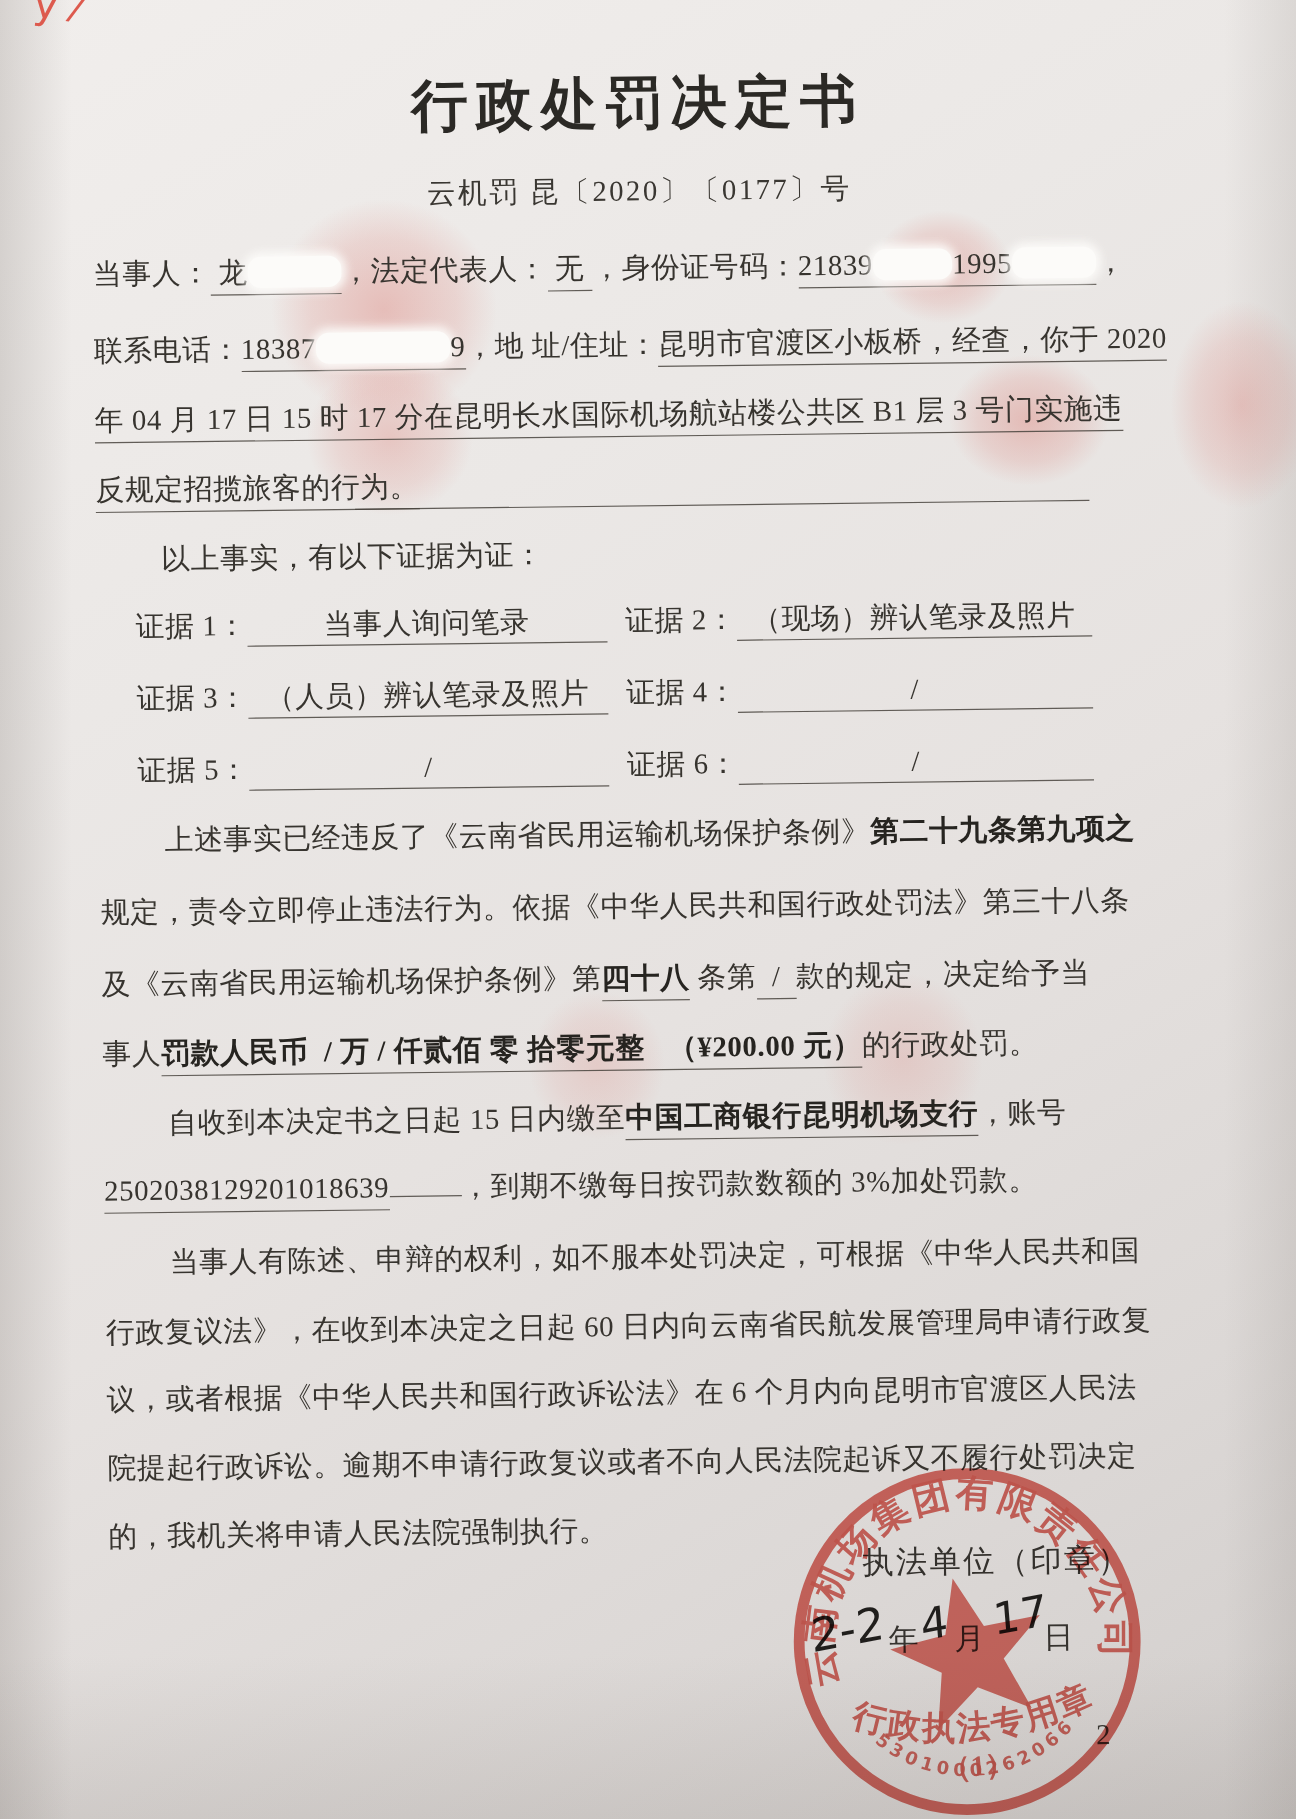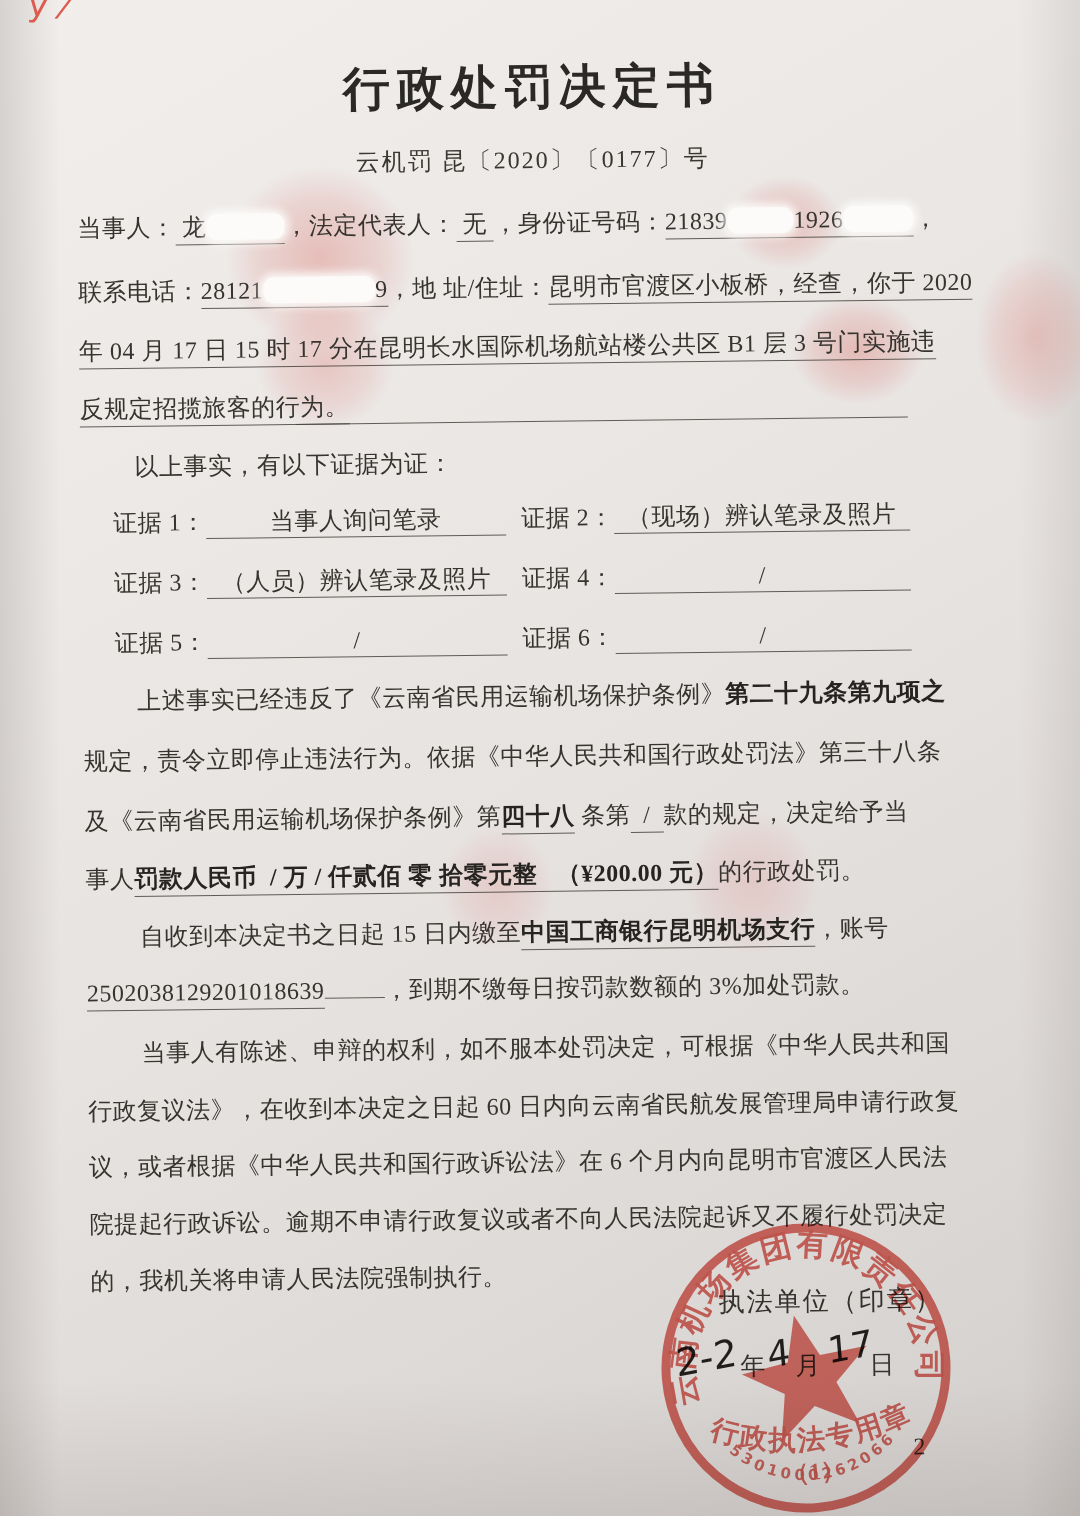--- a/index.html
+++ b/index.html
@@ -60,23 +60,23 @@
   <div class="fp" style="left:790px;top:295px;width:135px;height:110px;"></div>
   <div class="fp" style="left:975px;top:250px;width:120px;height:175px;opacity:.85;"></div>
   <div class="fp" style="left:440px;top:825px;width:115px;height:125px;opacity:.55;"></div>
   <div class="fp" style="left:685px;top:810px;width:135px;height:145px;opacity:.55;"></div>
 
   <div class="content">
 
     <div class="ln title" style="left:0;top:64px;">行政处罚决定书</div>
     <div class="ln docnum" style="left:0;top:148px;">云机罚 昆〔2020〕〔0177〕号</div>
 
-    <div class="ln" style="left:84px;top:210px;"><span>当事人：</span><span class="u"><span> 龙</span><span class="redact" style="width:78px;"></span></span><span>，法定代表人：</span><span class="u"> 无 </span><span>，身份证号码：</span><span class="u"><span>21839</span><span class="redact" style="width:66px;"></span><span>1926</span><span class="redact" style="width:70px;"></span></span><span>，</span></div>
+    <div class="ln" style="left:84px;top:210px;"><span>当事人：</span><span class="u"><span> 龙</span><span class="redact" style="width:78px;"></span></span><span>，法定代表人：</span><span class="u"> 无 </span><span>，身份证号码：</span><span class="u"><span>21839</span><span class="redact" style="width:66px;"></span><span>1995</span><span class="redact" style="width:70px;"></span></span><span>，</span></div>
 
-    <div class="ln" style="left:84px;top:274px;"><span>联系电话：</span><span class="u"><span>28121</span><span class="redact" style="width:112px;"></span><span>9</span></span><span>，地 址/住址：</span><span class="u">昆明市官渡区小板桥，经查，你于 2020</span></div>
+    <div class="ln" style="left:84px;top:274px;"><span>联系电话：</span><span class="u"><span>18387</span><span class="redact" style="width:112px;"></span><span>9</span></span><span>，地 址/住址：</span><span class="u">昆明市官渡区小板桥，经查，你于 2020</span></div>
 
     <div class="ln" style="left:84px;top:334px;"><span class="u">年 04 月 17 日 15 时 17 分在昆明长水国际机场航站楼公共区 B1 层 3 号门实施违</span></div>
     <div class="ln" style="left:84px;top:392px;"><span class="u">反规定招揽旅客的行为。</span></div>
     <div class="rule" style="left:300px;top:421px;width:612px;"></div>
 
     <div class="ln" style="left:138px;top:450px;">以上事实，有以下证据为证：</div>
 
     <div class="ln" style="left:116px;top:506px;"><span>证据 1：</span><span class="u evval" style="width:300px;">当事人询问笔录</span></div>
     <div class="ln" style="left:524px;top:506px;"><span>证据 2：</span><span class="u evval" style="width:296px;">（现场）辨认笔录及照片</span></div>
 

